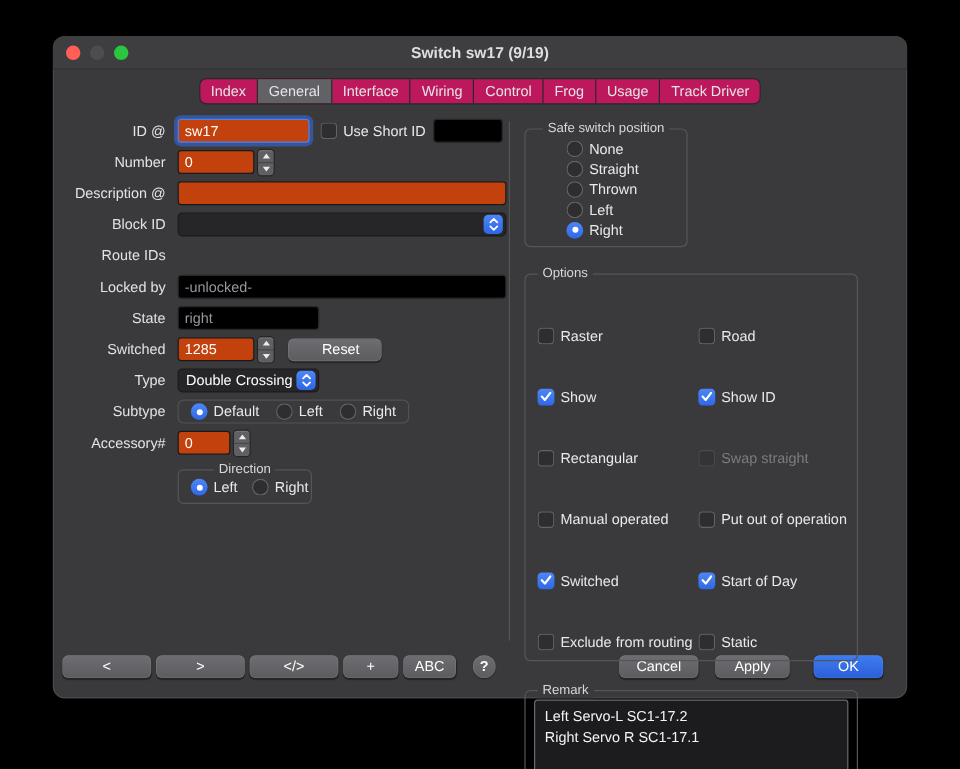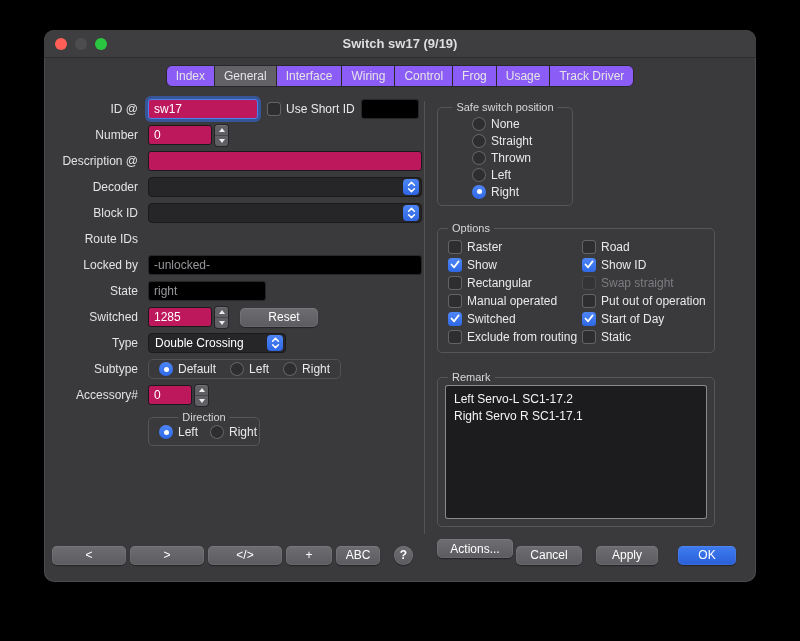--- a/index.html
+++ b/index.html
@@ -14,38 +14,38 @@
   .titlebar { flex:0 0 28px; position:relative; display:flex; align-items:center; justify-content:center;
               background:#3e3e40; border-bottom:1px solid rgba(0,0,0,.3); border-radius:10px 10px 0 0; }
   .lights { position:absolute; left:11px; top:0; height:100%; display:flex; align-items:center; gap:8px; }
   .light { width:12px; height:12px; border-radius:50%; }
   .light.red { background:#ff5f57; }
   .light.yellow { background:#4d4d4f; }
   .light.green { background:#2ac63f; }
   .title { font-size:13px; font-weight:bold; color:#dededf; }
 
   
-  .tabbar { margin:7px auto 4px; display:flex; border:1px solid #28282a; background:#8b5cf6;
+  .tabbar { margin:7px auto 4px; display:flex; border:1px solid #28282a; background:#be185d;
             border-radius:6px; overflow:hidden; flex:0 0 auto; }
   .tab { padding:3px 9px; color:#e5e5e7; border-right:1px solid #28282a; cursor:default; white-space:nowrap; }
   .tab:last-child { border-right:none; }
   .tab.selected { background:#626266; }
 
   
   .content { flex:1 1 auto; display:flex; padding:8px 14px 0 6px; min-height:0; }
   .left-col { width:372px; flex:0 0 auto; }
   .divider { width:1px; background:#545456; margin:2px 0 4px 2px; flex:0 0 auto; }
   .right-col { flex:1 1 auto; padding-left:12px; }
 
   
   .frow { display:flex; align-items:center; height:20px; margin-bottom:6px; }
   .flabel { width:88px; text-align:right; margin-right:10px; color:#e3e3e5; flex:0 0 auto; white-space:nowrap; }
   .fctrl { display:flex; align-items:center; flex:1 1 auto; min-width:0; }
 
-  .tf { height:20px; background:#be185d; border:1px solid #1a1a1c; border-radius:3px; color:#fff;
+  .tf { height:20px; background:#c2410c; border:1px solid #1a1a1c; border-radius:3px; color:#fff;
         font:12px "Liberation Sans", sans-serif; padding:0 5px; outline:none; }
   .tf.focused { border-color:#4a82f2; box-shadow:0 0 0 3px rgba(52,110,229,.55); }
   .tf.dis { background:#000000; color:#97979c; border-color:#27272a; }
   .w110{width:110px} .w64{width:64px} .w58{width:58px;margin-left:6px} .w118{width:118px}
   .w44{width:44px} .grow{flex:1 1 auto; min-width:0;}
 
   
   .stepper { width:13px; height:21px; margin-left:3px; background:#606064; border-radius:3px;
              display:flex; flex-direction:column; overflow:hidden; flex:0 0 auto;
              box-shadow:0 0 0 1px rgba(0,0,0,.35), inset 0 1px 0 rgba(255,255,255,.12); }
@@ -97,21 +97,21 @@
   .subtype-group { display:inline-flex; align-items:center; gap:14px; height:20px;
                    border:1px solid #525254; border-radius:5px; padding:0 10px; }
 
   .dir-box { margin:12px 0 0 98px; width:112px; padding:7px 10px 6px; display:flex; gap:12px; }
 
   .safe-box { width:136px; margin-top:8px; padding:8px 4px 6px 34px; display:flex; flex-direction:column; gap:2px; }
   .safe-box .radio-row { height:15px; }
 
   .opt-box { width:278px; margin-top:22px; padding:10px 2px 8px 10px; display:grid;
              grid-template-columns:1fr 1fr; gap:3px 4px; }
-  .opt-box .cb-row { height:15px; }
+  .opt-box .cb-row { height:15px;margin-top:33px; }
 
   .remark-box { width:278px; height:150px; margin-top:24px; padding:8px; }
   .remark-area { width:100%; height:100%; background:#1c1c1e; border-radius:2px; padding:5px 8px;
                  color:#f4f4f4; line-height:17px; box-shadow:0 0 0 1px rgba(235,235,235,.45); overflow:hidden; }
 
   .actions-btn { margin-top:12px; width:76px; }
 
   
   .bottombar { flex:0 0 44px; display:flex; align-items:center; padding:0 20px 10px 8px; }
   .btn.wide { width:74px; margin-right:4px; }
@@ -175,51 +175,37 @@
         </div>
       </div>
 
       <div class="frow">
         <label class="flabel">Description @</label>
         <div class="fctrl">
           <input class="tf grow" value="" style="">
         </div>
       </div>
 
-      <div class="frow">
-        <label class="flabel">Decoder</label>
+
+      <div class="frow">
+        <label class="flabel">Block ID</label>
         <div class="fctrl">
           <div class="combo grow">
             <span class="combo-val"></span>
             <span class="combo-btn">
                 <svg width="9" height="12" viewBox="0 0 9 12">
                   <path d="M1.6 4.3L4.5 1.4l2.9 2.9" stroke="#fff" stroke-width="1.5" fill="none" stroke-linecap="round" stroke-linejoin="round"></path>
                   <path d="M1.6 7.7l2.9 2.9 2.9-2.9" stroke="#fff" stroke-width="1.5" fill="none" stroke-linecap="round" stroke-linejoin="round"></path>
                 </svg>
               </span>
           </div>
         </div>
       </div>
 
       <div class="frow">
-        <label class="flabel">Block ID</label>
-        <div class="fctrl">
-          <div class="combo grow">
-            <span class="combo-val"></span>
-            <span class="combo-btn">
-                <svg width="9" height="12" viewBox="0 0 9 12">
-                  <path d="M1.6 4.3L4.5 1.4l2.9 2.9" stroke="#fff" stroke-width="1.5" fill="none" stroke-linecap="round" stroke-linejoin="round"></path>
-                  <path d="M1.6 7.7l2.9 2.9 2.9-2.9" stroke="#fff" stroke-width="1.5" fill="none" stroke-linecap="round" stroke-linejoin="round"></path>
-                </svg>
-              </span>
-          </div>
-        </div>
-      </div>
-
-      <div class="frow">
         <label class="flabel">Route IDs</label>
       </div>
 
       <div class="frow">
         <label class="flabel">Locked by</label>
         <div class="fctrl">
           <input class="tf dis grow" value="-unlocked-" style="">
         </div>
       </div>
 
@@ -238,21 +224,21 @@
               <span class="st-up"></span>
               <span class="st-dn"></span>
             </span>
           <button class="btn reset">Reset</button>
         </div>
       </div>
 
       <div class="frow">
         <label class="flabel">Type</label>
         <div class="fctrl">
-          <div class="combo" style="width:138px;align-items:center;">
+          <div class="combo" style="width:118px;align-items:center;">
             <span class="combo-val">Double Crossing</span>
             <span class="combo-btn">
                 <svg width="9" height="12" viewBox="0 0 9 12">
                   <path d="M1.6 4.3L4.5 1.4l2.9 2.9" stroke="#fff" stroke-width="1.5" fill="none" stroke-linecap="round" stroke-linejoin="round"></path>
                   <path d="M1.6 7.7l2.9 2.9 2.9-2.9" stroke="#fff" stroke-width="1.5" fill="none" stroke-linecap="round" stroke-linejoin="round"></path>
                 </svg>
               </span>
           </div>
         </div>
       </div>

